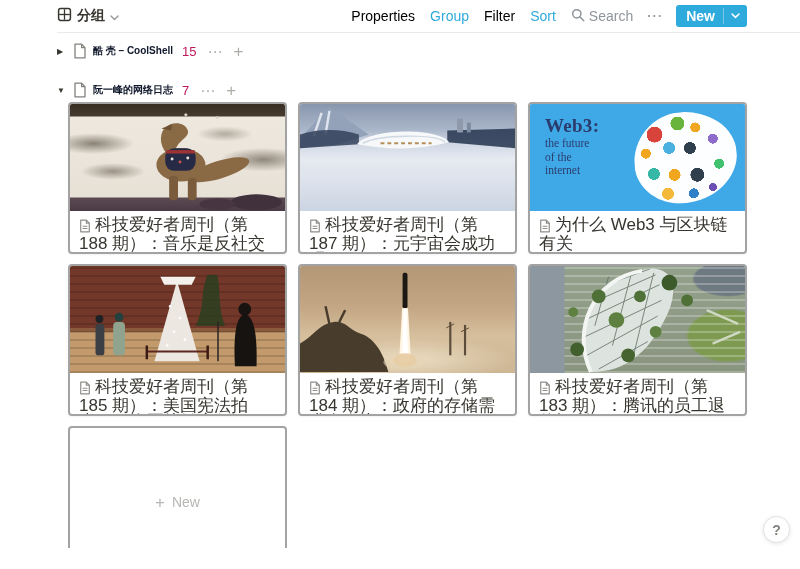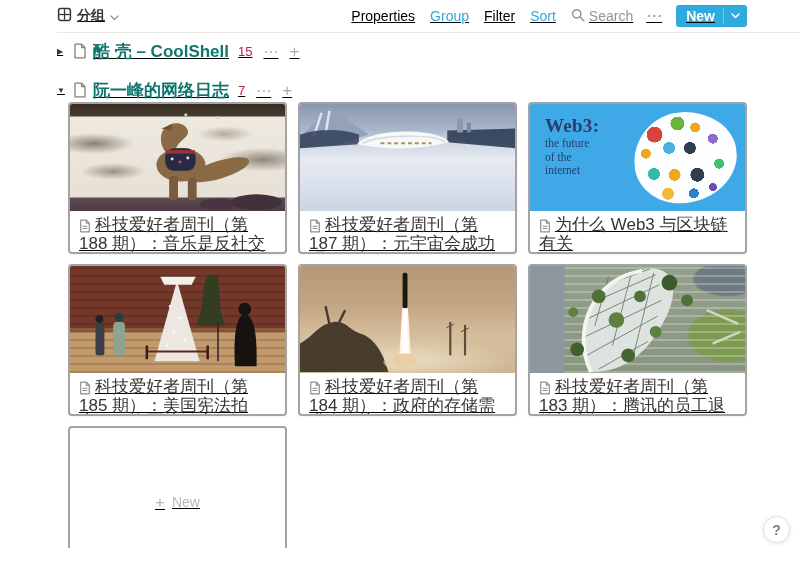--- a/index.html
+++ b/index.html
@@ -1,17 +1,17 @@
 <!DOCTYPE html>
 <html><head>
 <meta charset="utf-8">
 <style>
   html,body{margin:0;padding:0;background:#fff;}
   body{width:800px;height:569px;overflow:hidden;font-family:"Liberation Sans","DejaVu Sans",sans-serif;-webkit-font-smoothing:antialiased;}
-  .page{position:relative;width:800px;height:548px;background:#fff;overflow:hidden;text-decoration:underline;}
+  .page{position:relative;width:800px;height:548px;background:#fff;overflow:hidden;}
 
   
   .toolbar{height:32px;display:flex;align-items:center;padding:0 53px 0 57px;}
   .tb-divider{height:1px;background:#ebeae8;margin-left:57px;}
   .view-btn{display:flex;align-items:center;gap:5px;cursor:pointer;}
   .view-label{font-size:14px;font-weight:700;color:#37352f;}
   .spacer{flex:1;}
   .tb-link{font-size:14px;color:#000000;margin-left:15px;cursor:pointer;white-space:nowrap;}
   .tb-link.blue{color:#2eaadc;}
   .tb-search{display:flex;align-items:center;gap:4px;margin-left:15px;color:#90959c;font-size:14px;cursor:pointer;}
@@ -21,21 +21,21 @@
   .new-btn-sep{width:1px;background:rgba(255,255,255,.36);margin:3px 0;}
   .new-btn-chev{display:flex;align-items:center;padding:0 7px;}
 
   
   .groups{padding-left:57px;}
   .group-row{display:flex;align-items:center;height:22px;}
   .group-row.first{margin-top:7px;}
   .group-row.second{margin-top:17px;}
   .g-toggle{width:16px;font-size:8px;color:#37352f;cursor:pointer;text-align:left;}
   .g-icon{margin-right:6px;display:flex;}
-  .g-title{font-size:17px;font-weight:700;color:#0f766e;}
+  .g-title{font-size:10px;font-weight:700;color:#0f172a;}
   .g-count{font-size:13px;color:#be185d;margin-left:9px;}
   .g-more{font-size:15px;color:#aeaca8;margin-left:11px;cursor:pointer;line-height:1;}
   .g-add{font-size:17px;color:#aeaca8;margin-left:11px;cursor:pointer;line-height:1;font-weight:300;}
 
   
   .grid{margin:1px 0 0 68px;display:grid;grid-template-columns:repeat(3,219px);gap:10px 11px;}
   .card{box-sizing:border-box;height:152px;background:#fff;border:2px solid #a3a3a3;border-radius:4px;overflow:hidden;box-shadow:0 1px 2px rgba(15,15,15,.05);cursor:pointer;}
   .thumb{position:relative;height:107px;overflow:hidden;}
   .thumb svg.cover{position:absolute;inset:0;width:100%;height:100%;display:block;}
   .card-title{padding:6px 8px 8px 9px;font-size:17px;line-height:16px;color:#37352f;font-weight:500;}

